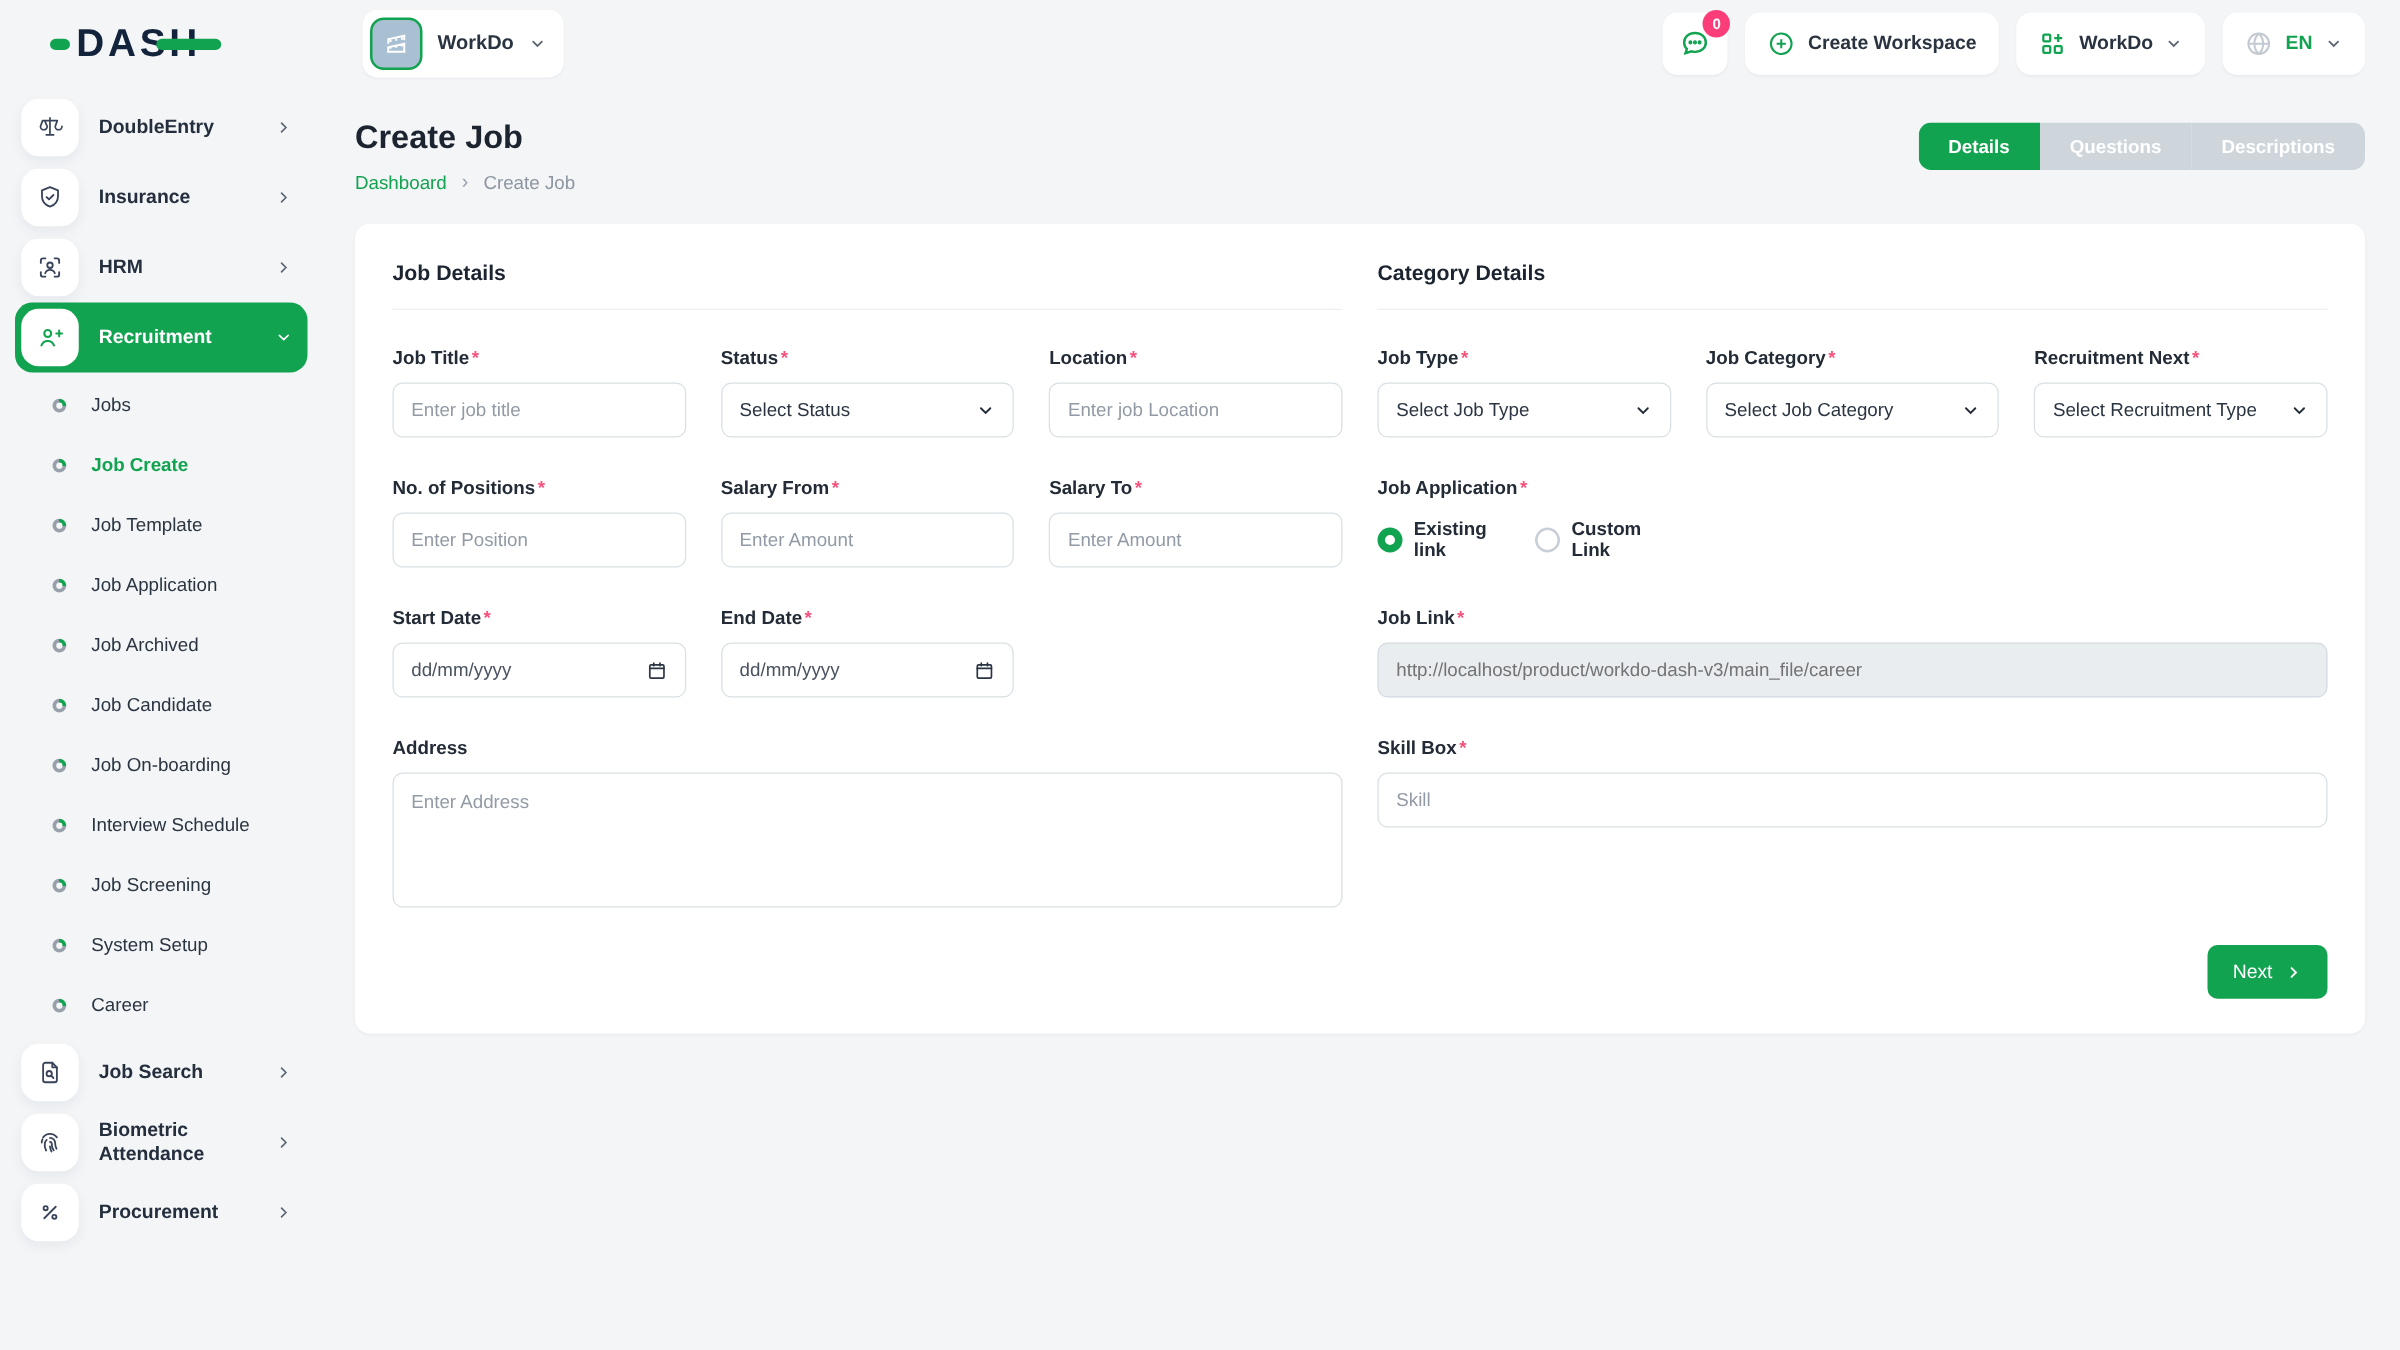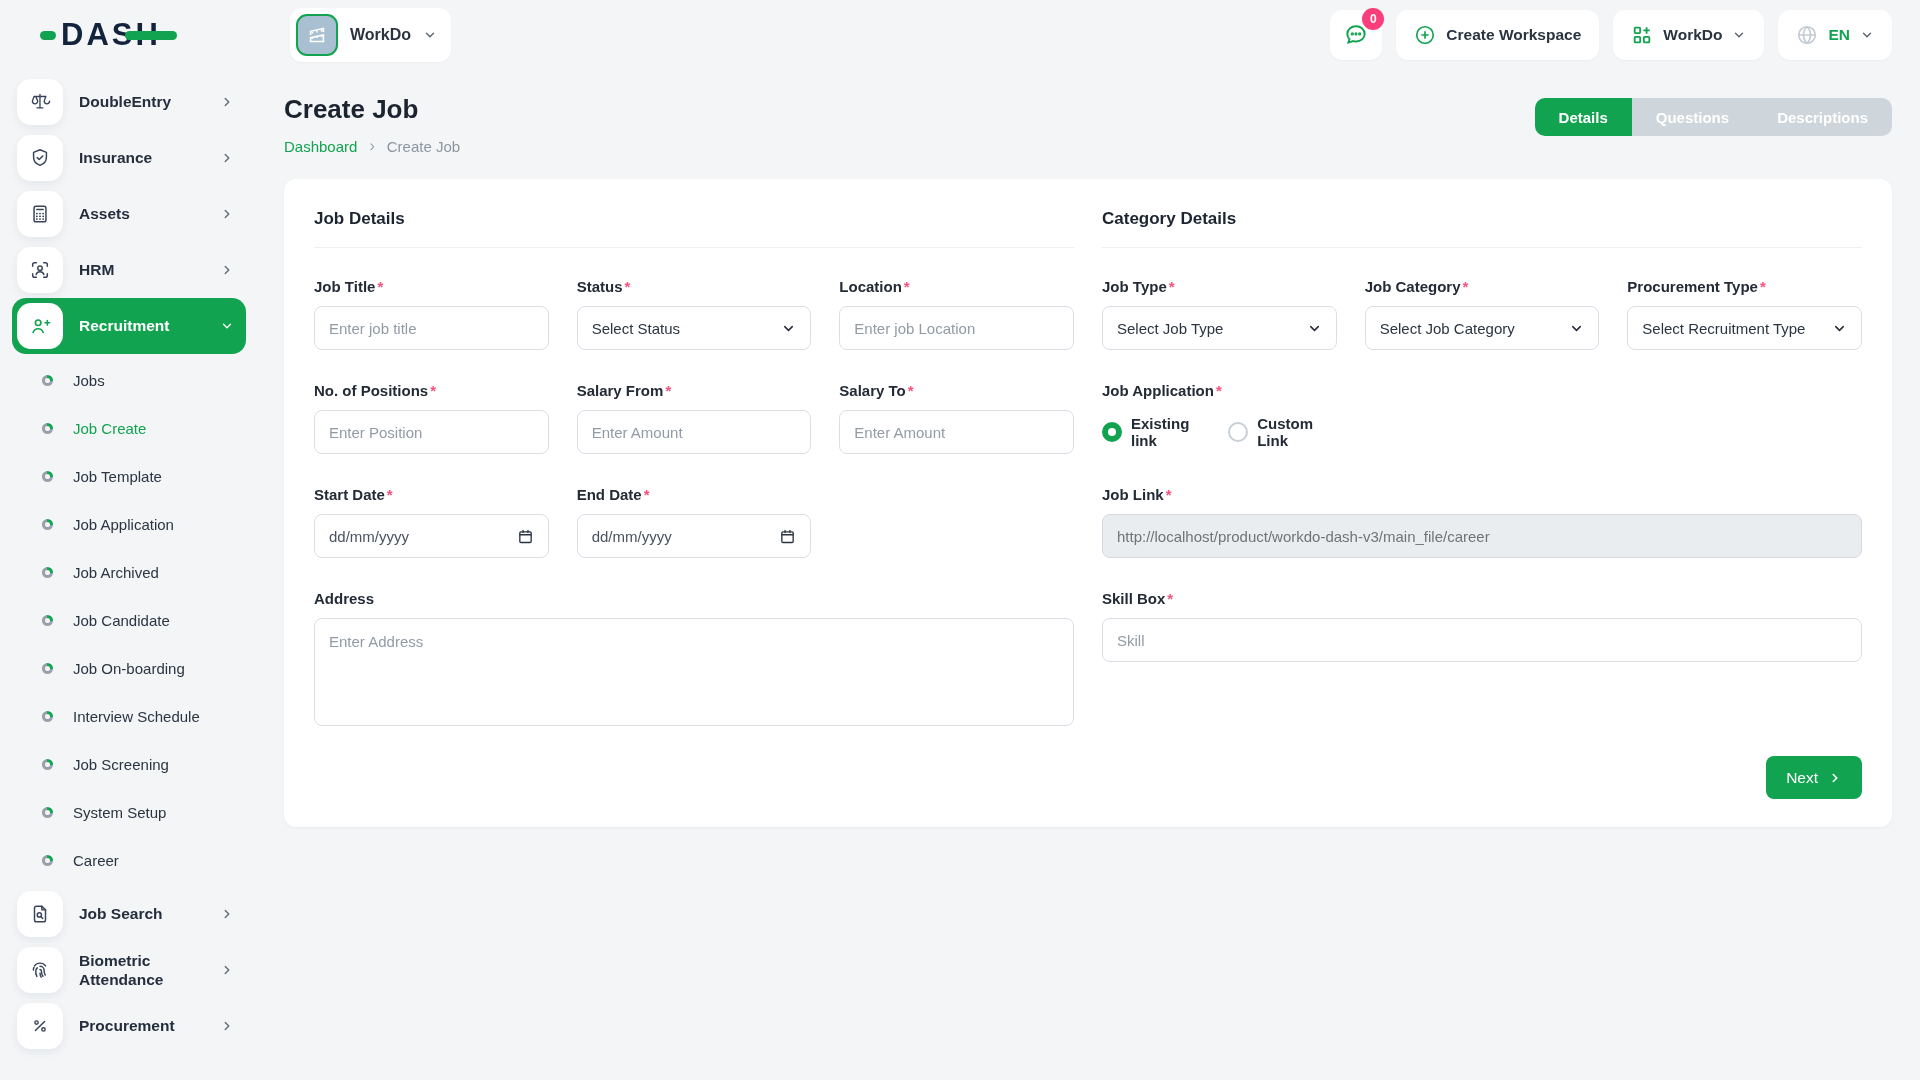--- a/index.html
+++ b/index.html
@@ -44,21 +44,21 @@
   .side-label{flex:1;font-size:15.5px;font-weight:600;color:#242e3d;line-height:1.25;}
   .chev{color:#5b6570;display:flex;flex:none;}
   .side-item.active{background:var(--green);}
   .side-item.active .side-label{color:#fff;}
   .side-item.active .icon-box{color:var(--green);box-shadow:none;}
   .side-item.active .chev{color:#fff;}
   .side-sub{list-style:none;margin:2px 0;padding:0;}
   .sub-item{display:flex;align-items:center;gap:20px;height:48px;padding-left:30px;font-size:15px;font-weight:400;color:#2b3542;cursor:pointer;}
   .bullet{width:11px;height:11px;border-radius:50%;background:conic-gradient(var(--green) 0 95deg,#98a1ab 95deg 360deg);position:relative;flex:none;}
   .bullet::after{content:'';position:absolute;inset:3px;border-radius:50%;background:var(--bg);}
-  .sub-item.active{color:var(--green);font-weight:400;}
+  .sub-item.active{color:var(--green);font-weight:700;}
   
   .main{flex:1;padding:14px 28px 0 26px;min-width:0;}
   .page-head{display:flex;justify-content:space-between;align-items:flex-start;}
   .page-title{font-size:26px;font-weight:700;margin:10px 0 12px;color:var(--navy);}
   .breadcrumb{display:flex;gap:12px;align-items:center;font-size:15px;}
   .bc-link{color:var(--green);cursor:pointer;}
   .bc-sep{color:#9aa3ad;font-size:16px;}
   .bc-current{color:#8d96a0;}
   .tabs{display:flex;border-radius:10px;overflow:hidden;margin-top:14px;}
   .tab{height:38px;display:flex;align-items:center;padding:0 24px;font-size:15px;font-weight:600;background:var(--tab-inactive);color:#fff;cursor:pointer;}
@@ -186,35 +186,20 @@
         </svg>
       </span>
       <span class="side-label">Insurance</span>
       <span class="chev">
         <svg width="14" height="14" viewBox="0 0 24 24" fill="none" stroke="currentColor" stroke-width="2.2" stroke-linecap="round">
             <path d="M9 6l6 6-6 6"></path>
           </svg>
       </span>
     </div>
 
-    <div class="side-item">
-      <span class="icon-box">
-        <svg width="22" height="22" viewBox="0 0 24 24" fill="none" stroke="currentColor" stroke-width="1.6" stroke-linecap="round">
-          <rect x="5.5" y="3.5" width="13" height="17" rx="2"></rect>
-            <path d="M8.5 7h7"></path>
-          <path d="M8.6 11.5h.01M12 11.5h.01M15.4 11.5h.01M8.6 14.5h.01M12 14.5h.01M15.4 14.5h.01M8.6 17.5h.01M12 17.5h.01M15.4 17.5h.01" stroke-width="2"></path>
-        </svg>
-      </span>
-      <span class="side-label">Assets</span>
-      <span class="chev">
-        <svg width="14" height="14" viewBox="0 0 24 24" fill="none" stroke="currentColor" stroke-width="2.2" stroke-linecap="round">
-            <path d="M9 6l6 6-6 6"></path>
-          </svg>
-      </span>
-    </div>
 
 
     <div class="side-item">
       <span class="icon-box">
         <svg width="22" height="22" viewBox="0 0 24 24" fill="none" stroke="currentColor" stroke-width="1.6" stroke-linecap="round">
           <path d="M4 8V6a2 2 0 0 1 2-2h2M16 4h2a2 2 0 0 1 2 2v2M20 16v2a2 2 0 0 1-2 2h-2M8 20H6a2 2 0 0 1-2-2v-2"></path>
           <circle cx="12" cy="10" r="2.4"></circle>
             <path d="M7.8 17c.7-2 2.3-3 4.2-3s3.5 1 4.2 3"></path>
         </svg>
       </span>
@@ -445,21 +430,21 @@
               <span class="flabel"><span>Job Category</span><span class="req">*</span></span>
               <div class="fake-select">
                 <span>Select Job Category</span>
                 <svg width="15" height="15" viewBox="0 0 24 24" fill="none" stroke="#232b36" stroke-width="2.4" stroke-linecap="round">
                     <path d="M6 9l6 6 6-6"></path>
                   </svg>
               </div>
             </div>
 
             <div class="field">
-              <span class="flabel"><span>Procurement Type</span><span class="req">*</span></span>
+              <span class="flabel"><span>Recruitment Next</span><span class="req">*</span></span>
               <div class="fake-select">
                 <span>Select Recruitment Type</span>
                 <svg width="15" height="15" viewBox="0 0 24 24" fill="none" stroke="#232b36" stroke-width="2.4" stroke-linecap="round">
                     <path d="M6 9l6 6 6-6"></path>
                   </svg>
               </div>
             </div>
 
             <div class="field">
               <span class="flabel"><span>Job Application</span><span class="req">*</span></span>

